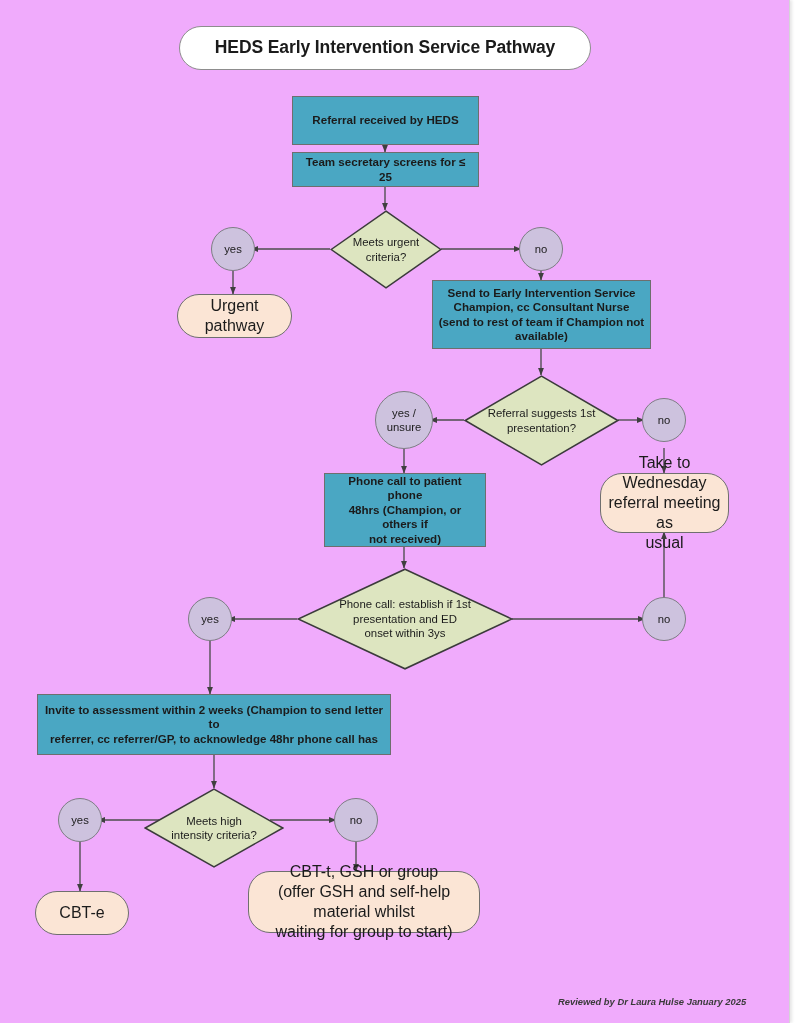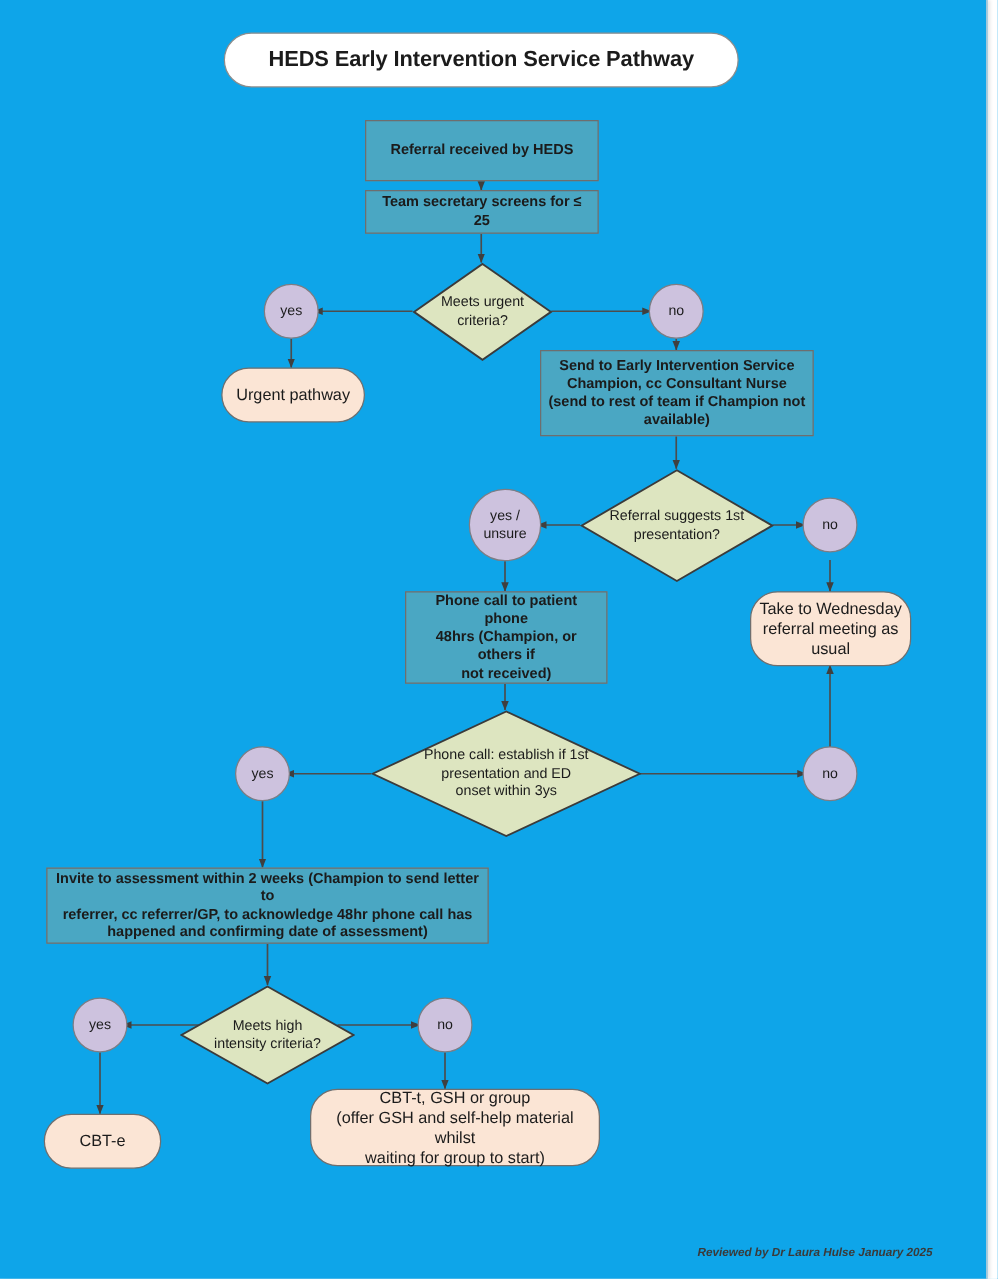--- a/index.html
+++ b/index.html
@@ -12,21 +12,21 @@
     height: 1023px;
     font-family: "Liberation Sans", sans-serif;
     position: relative;
     overflow: hidden;
   }
   #page {
     position: absolute;
     left: 0; top: 0;
     width: 790px;
     height: 1023px;
-    background: #0ea5e9;
+    background: #f0abfc;
     border-right: 1px solid #d4d4d6;
     box-shadow: 2px 0 3px rgba(0,0,0,0.10);
     box-sizing: border-box;
     text-decoration: underline;
   }
   #canvas {
     position: absolute;
     left: 0; top: 0;
     width: 790px;
     height: 1023px;
@@ -97,21 +97,21 @@
     border: 1.3px solid #7d7d84;
     border-radius: 50%;
     font-size: 11.3px;
   }
 
   
   .term {
     background: #fbe5d5;
     border: 1.3px solid #6f6f6f;
     border-radius: 22px;
-    font-size: 13px;
+    font-size: 16px;
   }
 
   .footer-note {
     position: absolute;
     font-style: italic;
     font-weight: bold;
     font-size: 9.4px;
     color: #3a3a3a;
     white-space: nowrap;
   }
@@ -276,21 +276,20 @@
     </div>
 
     <div class="node circ" style="left:642px; top:597px; width:44px; height:44px;">
       <span>no</span>
     </div>
 
     <div class="node proc" style="left:37px; top:694px; width:354px; height:61px;">
       <span>
         <span>Invite to assessment within 2 weeks (Champion to send letter to</span><br>
         <span>referrer, cc referrer/GP, to acknowledge 48hr phone call has</span><br>
-        <span>happened and confirming date of assessment)</span>
       </span>
     </div>
 
     <div class="diamond-wrap" style="left:144px; top:788px; width:140px; height:80px;">
       <svg class="diamond-shape" viewBox="0 0 140 80" preserveAspectRatio="none">
         <polygon points="70,1.2 138.8,40 70,78.8 1.2,40" fill="#dde5c0" stroke="#3b3b3b" stroke-width="1.5"></polygon>
       </svg>
       <div class="diamond-label">
         <span style="padding:0 4px;">
           <span>Meets high</span><br>

